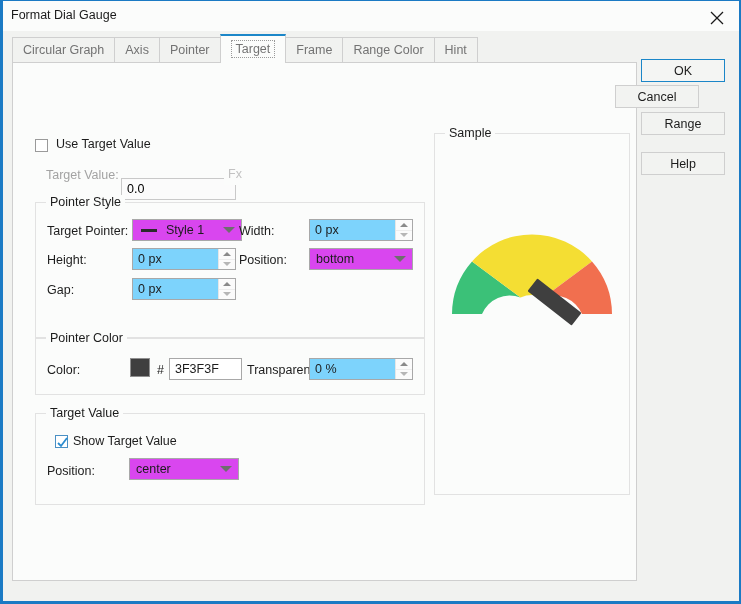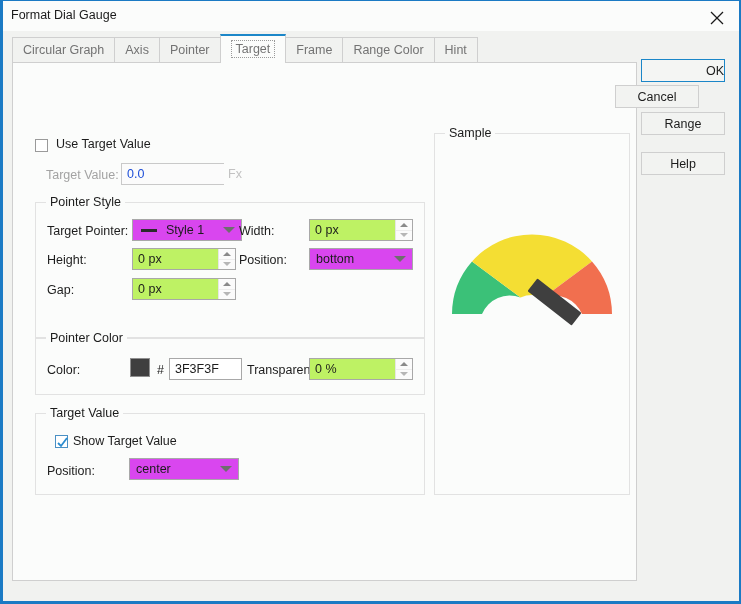--- a/index.html
+++ b/index.html
@@ -129,26 +129,27 @@
     border: 1px solid #a8a8a8;
     font-size: 12.5px;
     color: #1c1c1c;
     padding-left: 5px;
     display: flex; align-items: center;
     cursor: text;
   }
   .textinput.disabled {
     background: #fbfbfb;
     border-color: #c9c9c9;
-    color: #1d4ed8;
+    color: #000000;
+    margin-top: 15px;
   }
 
   .spinner {
     position: absolute;
-    background: #bef264;
+    background: #7dd3fc;
     border: 1px solid #a8a8a8;
     display: flex;
     align-items: stretch;
     justify-content: center;
   }
   .spinner .sp-val {
     flex: 1;
     display: flex; align-items: center;
     padding-left: 5px;
     font-size: 12.5px;
@@ -249,21 +250,20 @@
     background: #f2f3f1;
     border: 1px solid #cfcfcf;
     font-size: 12.5px;
     color: #1c1c1c;
     display: flex; align-items: center; justify-content: center;
     cursor: default;
   }
   .dlgbtn.default {
     border: 1px solid #1b86c8;
     background: #f4f5f3;
-    justify-content: flex-end;
   }
 </style>
 </head>
 <body>
 
 <div id="window">
 
   <div id="titlebar">
     <div id="title-text">Format Dial Gauge</div>
     <div id="close-button">
@@ -374,21 +374,21 @@
 
       <div class="spinner" style="left:273px; top:19px; width:104px; height:22px;">
         <span class="sp-val">0 %</span>
         <span class="sp-btns">
           <span class="sp-up"></span>
           <span class="sp-dn"></span>
         </span>
       </div>
     </div>
 
-    <div class="groupbox" style="left:22px; top:350px; width:390px; height:82px;">
+    <div class="groupbox" style="left:22px; top:350px; width:390px; height:92px;">
       <div class="gb-title">Target Value</div>
 
       <div class="checkbox checked" style="left:19px; top:21px;">
         <svg width="11" height="11" viewBox="0 0 11 11">
           <polyline points="1,6 4,9 10,1" fill="none" stroke="#2a8ccf" stroke-width="1.8"></polyline>
         </svg>
       </div>
       <div class="label" style="left:37px; top:20px;">Show Target Value</div>
 
       <div class="label" style="left:11px; top:50px;">Position:</div>

